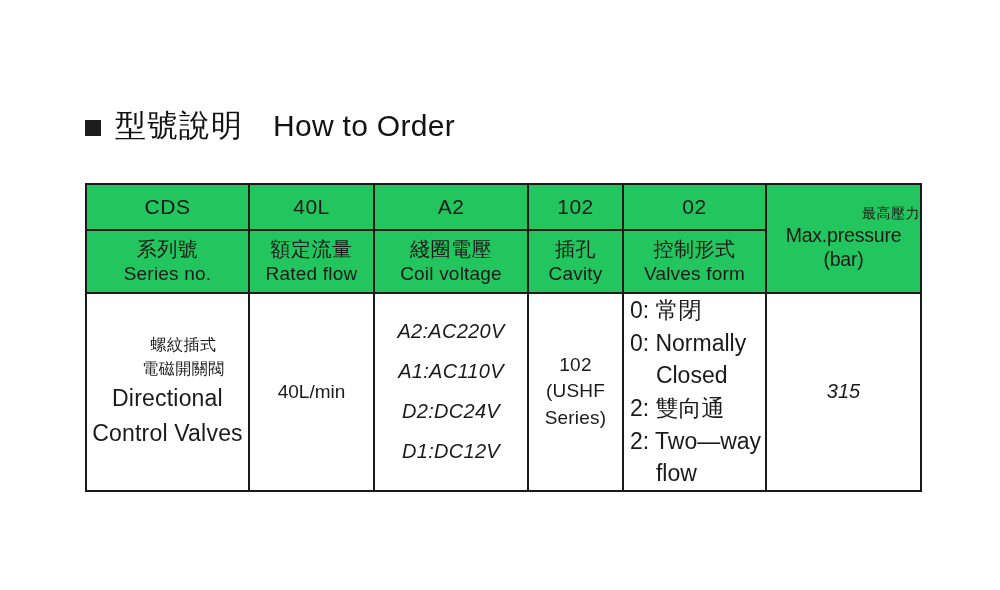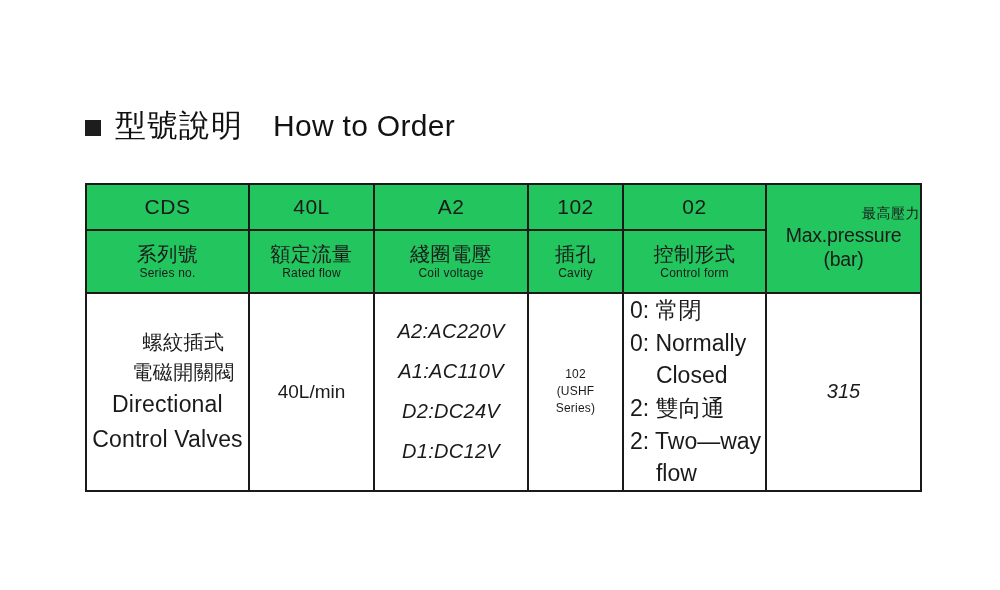--- a/index.html
+++ b/index.html
@@ -86,41 +86,41 @@
     font-size: 19px;
     line-height: 1.45;
   }
   .cjk {
     display: block;
     font-size: 20px;
     letter-spacing: 0.5px;
   }
   .en {
     display: block;
-    font-size: 12px;
+    font-size: 19px;
     letter-spacing: 0.2px;
   }
 
   
   .c-series   { width: 163px; }
   .c-flow     { width: 125px; }
   .c-voltage  { width: 154px; }
   .c-cavity   { width: 95px;  }
   .c-control  { width: 143px; }
   .c-pressure { width: 155px; }
 
   .pressure-head {
     font-size: 19px;
     line-height: 1.26;
   }
   .pressure-head .cjk { font-size: 14px; text-align: right; }
   .pressure-head .en  { font-size: 19.5px; letter-spacing: -0.2px; }
 
   .series-body { line-height: 1.5; }
-  .series-body .cjk { font-size: 20px; padding-left: 32px; }
+  .series-body .cjk { font-size: 16px; padding-left: 32px; }
   .series-body .en  { font-size: 23px; }
 
   .volt-list {
     display: flex;
     flex-direction: column;
     gap: 11px;
     align-items: center;
     font-size: 20px;
     letter-spacing: 0.3px;
     font-style: italic;
@@ -187,21 +187,21 @@
         <td class="hdr">
           <span class="cjk">綫圈電壓</span>
           <span class="en">Coil voltage</span>
         </td>
         <td class="hdr">
           <span class="cjk">插孔</span>
           <span class="en">Cavity</span>
         </td>
         <td class="hdr">
           <span class="cjk">控制形式</span>
-          <span class="en">Control form</span>
+          <span class="en">Valves form</span>
         </td>
       </tr>
 
       <tr class="row-body">
         <td>
           <div class="series-body">
             <span class="cjk">螺紋插式</span>
             <span class="cjk">電磁開關閥</span>
             <span class="en">Directional</span>
             <span class="en">Control Valves</span>

